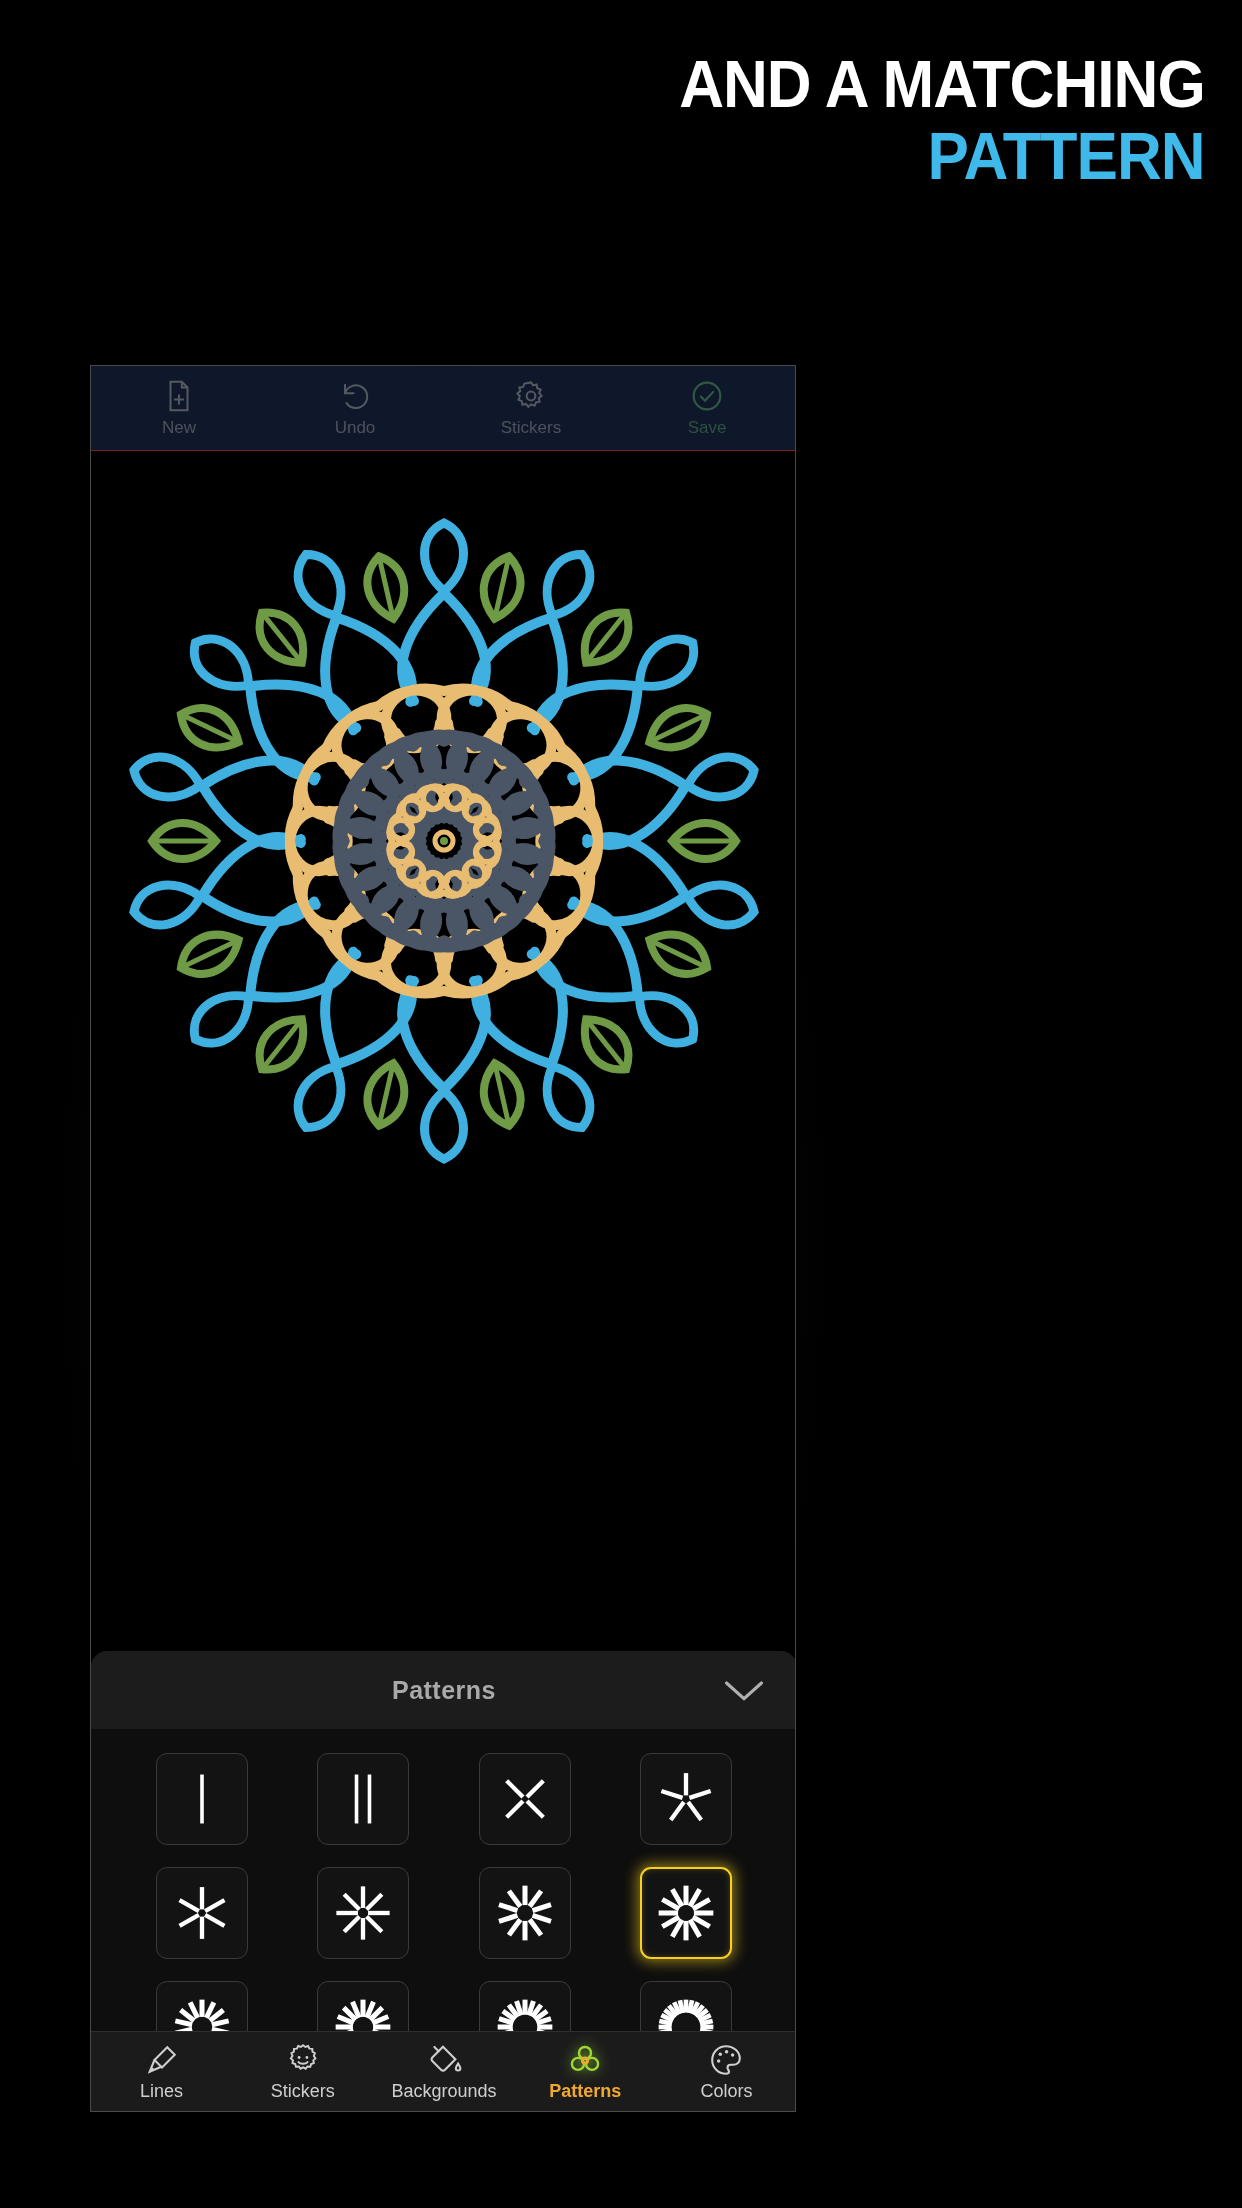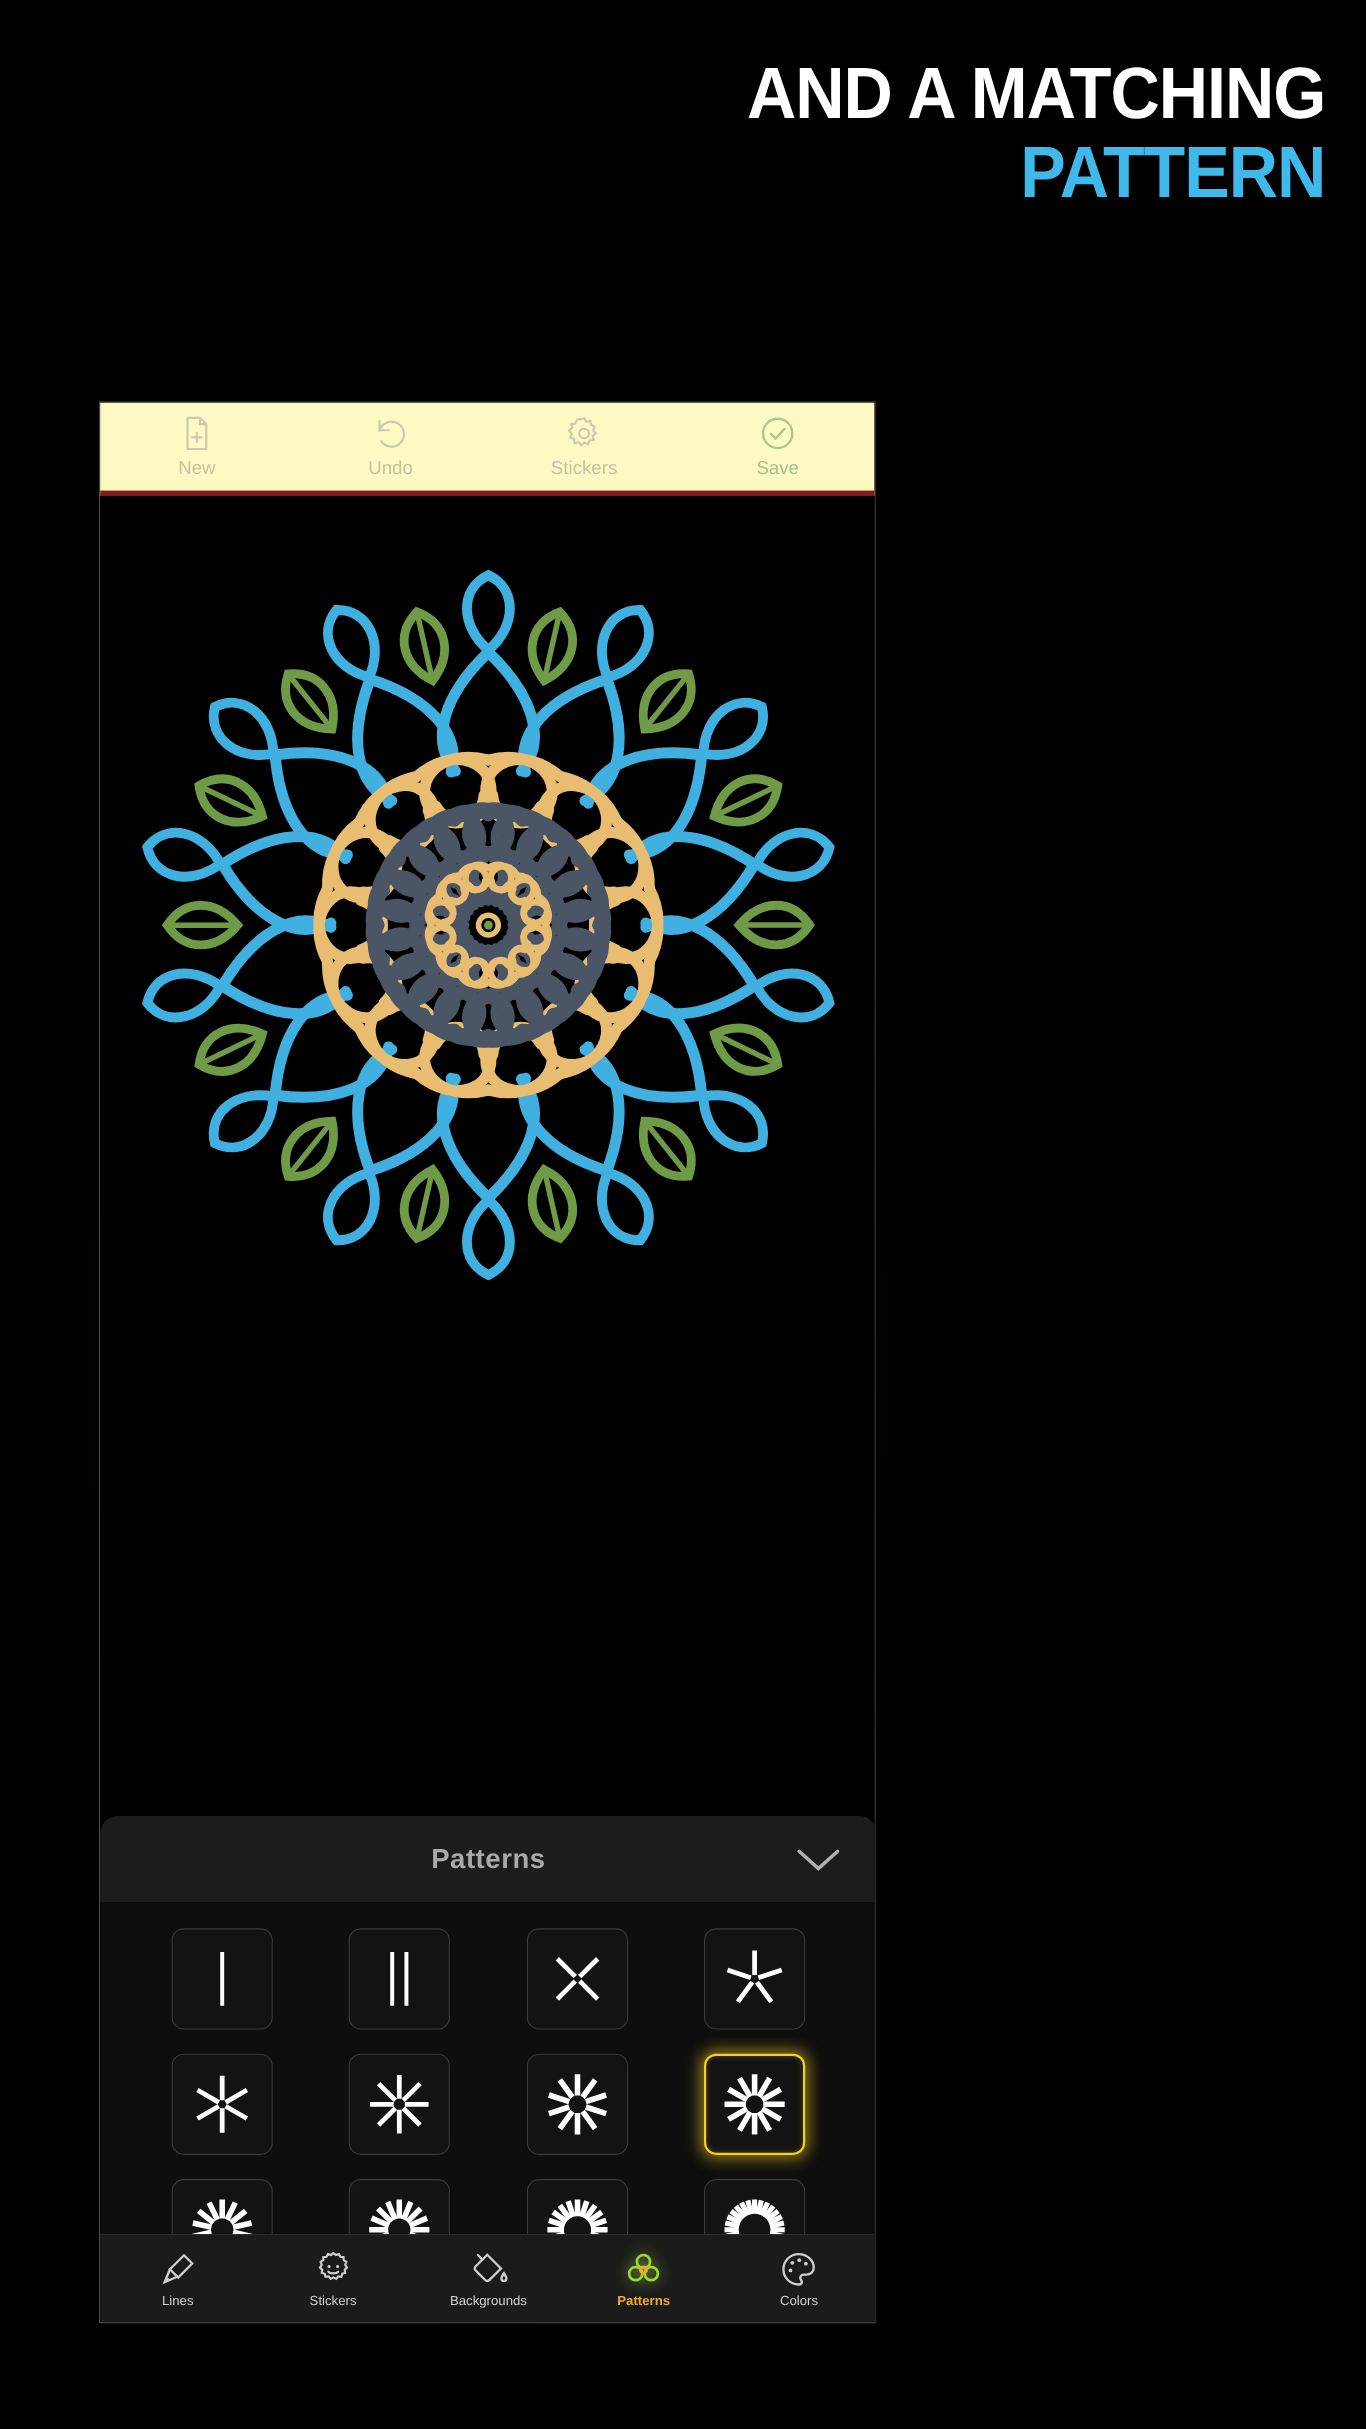--- a/index.html
+++ b/index.html
@@ -33,22 +33,22 @@
     left:90px; top:365px;
     width:706px; height:1747px;
     background:#0a0a0a;
     border:1px solid #4a4a4a;
     overflow:hidden;
   }
 
   
   #toolbar{
     position:absolute; top:0; left:0; width:100%; height:85px;
-    background:#fef9c3;
-    border-bottom:5px solid #7f1d1d;
+    background:#0f172a;
+    border-bottom:1px solid #7f1d1d;
     display:flex;
   }
   .tb-item{
     flex:1; display:flex; flex-direction:column;
     align-items:center; justify-content:center; gap:5px;
     opacity:.5;
   }
   .tb-item .ic{ width:34px; height:34px; display:block; }
   .tb-item .lb{
     font-size:17px; color:#8a8a8a; font-weight:normal;
@@ -113,21 +113,21 @@
     position:absolute; left:0; bottom:0; width:706px; height:80px;
     background:#1b1b1b;
     border-top:1px solid #2e2e2e;
     display:flex;
   }
   .nav-item{
     flex:1; display:flex; flex-direction:column;
     align-items:center; justify-content:center; gap:3px;
   }
   .nav-item .ic{ width:36px; height:36px; display:block; }
-  .nav-item .lb{ font-size:12px; color:#cfcfcf; }
+  .nav-item .lb{ font-size:18px; color:#cfcfcf; }
   .nav-item.active .lb{ color:#f0a830; font-weight:bold; }
   .nav-item.active .ic{ filter:drop-shadow(0 0 7px rgba(160,220,60,.8)); }
 
   
   #glow{
     position:absolute; left:40px; top:320px;
     width:806px; height:1840px;
     background:radial-gradient(ellipse at center, rgba(40,44,50,.55) 0%, rgba(0,0,0,0) 68%);
     pointer-events:none;
   }

